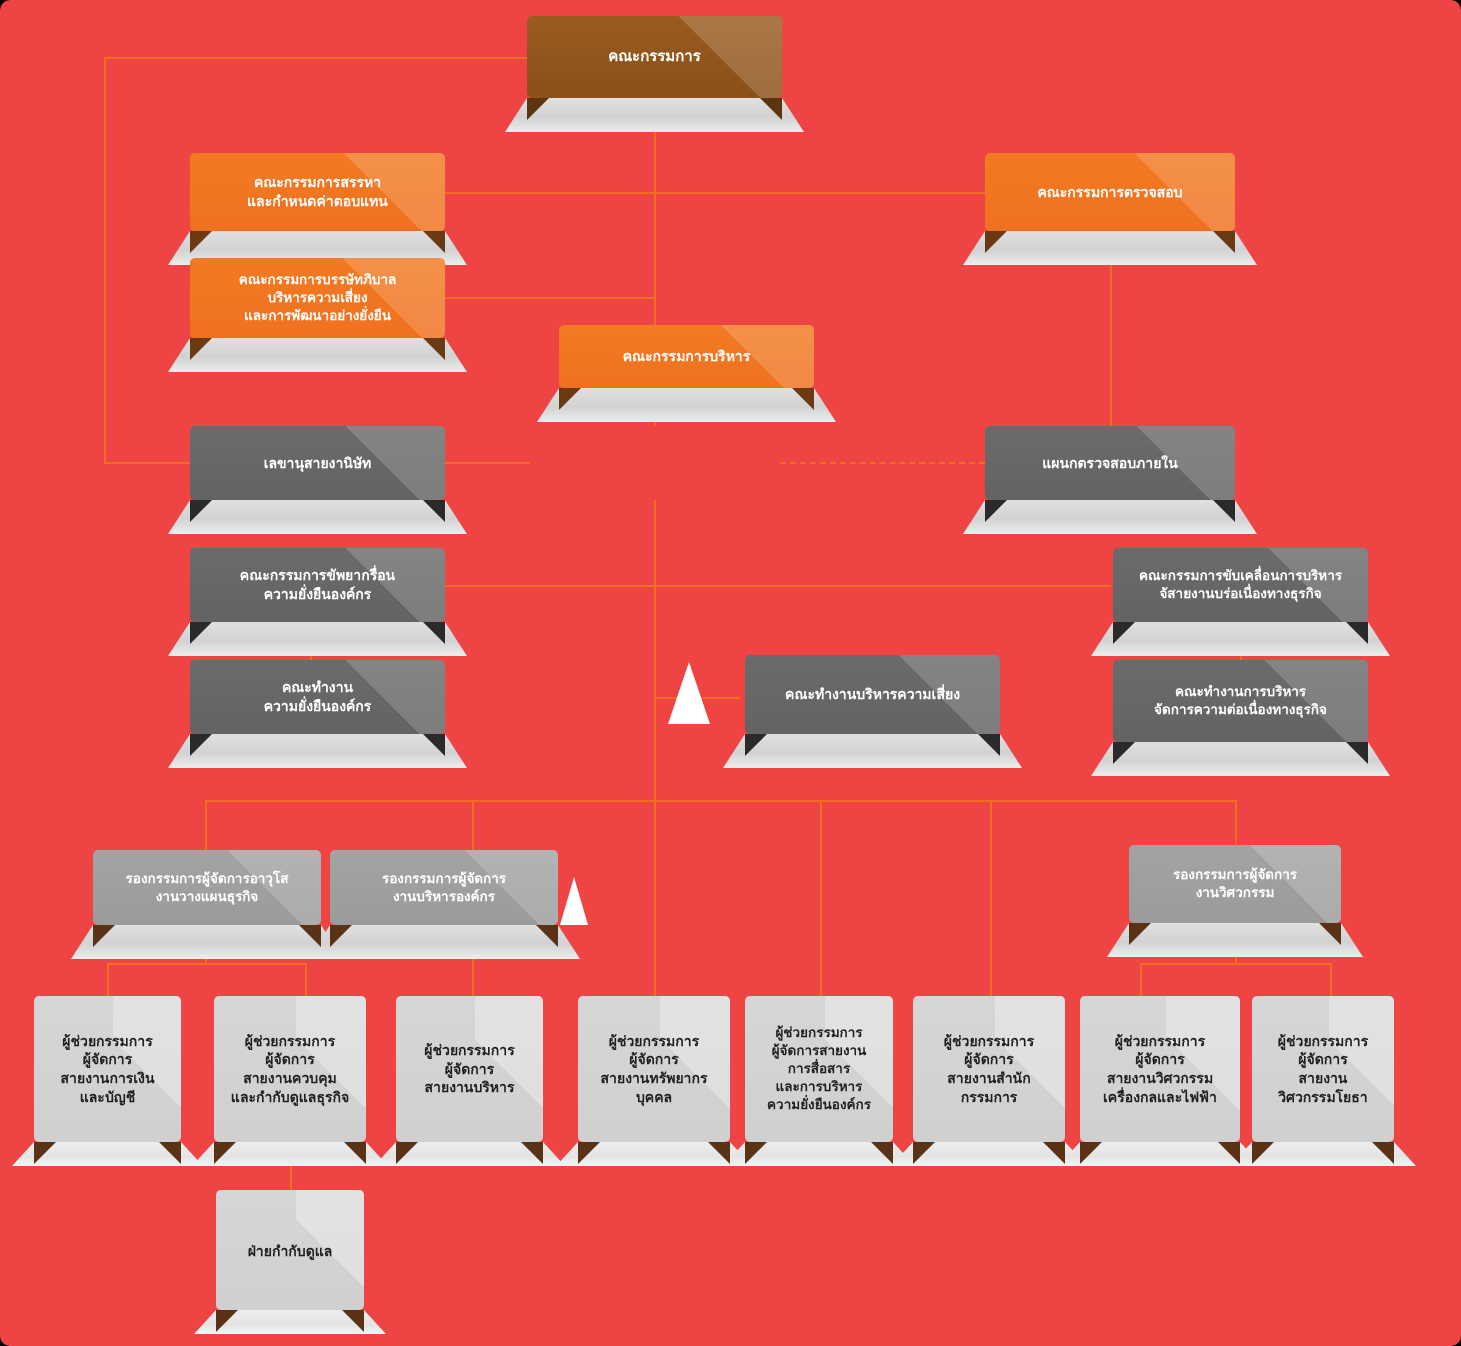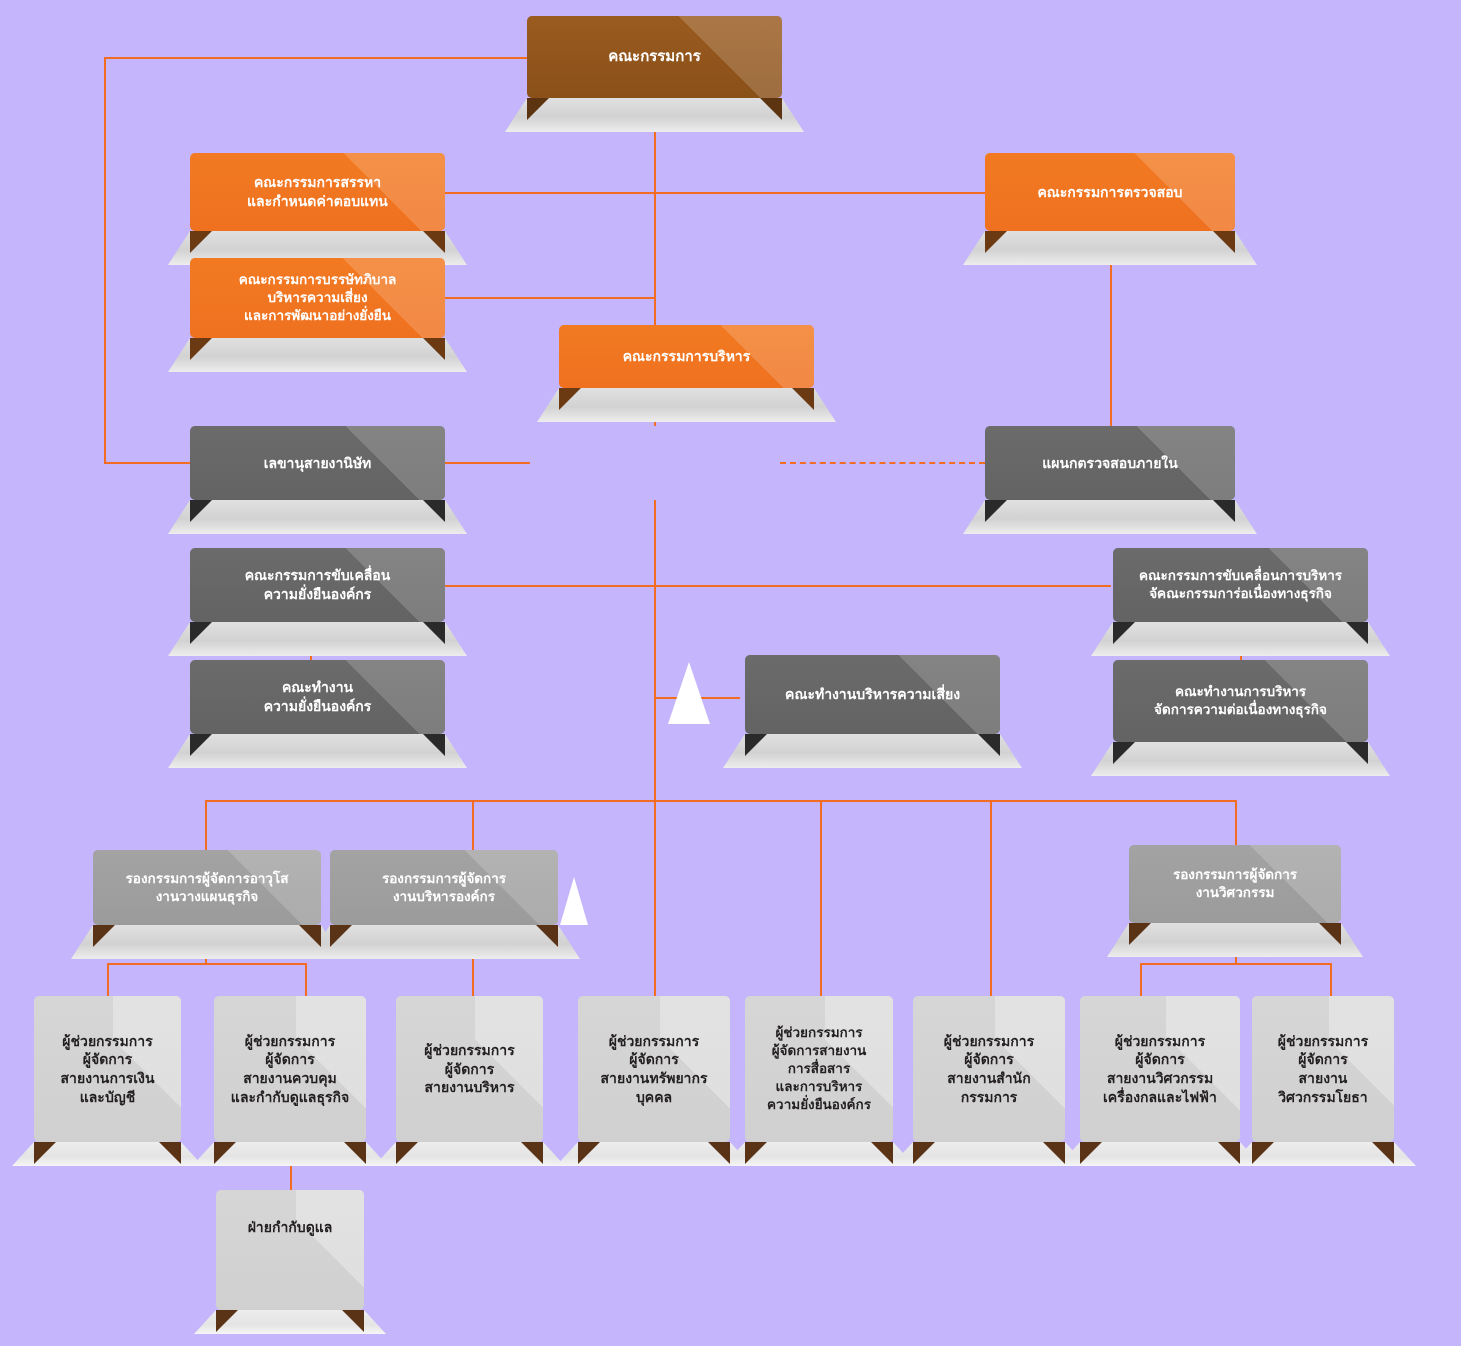--- a/index.html
+++ b/index.html
@@ -3,22 +3,23 @@
 <meta charset="utf-8">
 <style>
   html,body{margin:0;padding:0;background:#000;}
   body{
     font-family:"DejaVu Sans","Liberation Sans",sans-serif;
   }
   #chart{
     position:relative;
     width:1461px;
     height:1346px;
-    background:#c4b5fd;
+    background:#ef4444;
     overflow:hidden;
+    border-radius:10px;
   }
 
   
   .ln{position:absolute;background:#f26d21;}
   .ln.h{height:2px;}
   .ln.v{width:2px;}
   .ln.dash-h{
     height:0;border-top:2px dashed #f26d21;background:transparent;
   }
 
@@ -220,32 +221,32 @@
     <div class="face fs14">
         <span class="txt">แผนกตรวจสอบภายใน</span>
       </div>
   </div>
 
   <div class="node gray" style="left:190px;top:548px;width:255px;height:74px;">
     <div class="sheet"></div>
     <div class="fold-l"></div>
     <div class="fold-r"></div>
     <div class="face fs14">
-        <span class="txt">คณะกรรมการขับเคลื่อน
+        <span class="txt">คณะกรรมการขัพยากรื่อน
 ความยั่งยืนองค์กร</span>
       </div>
   </div>
 
   <div class="node gray" style="left:1113px;top:548px;width:255px;height:74px;">
     <div class="sheet"></div>
     <div class="fold-l"></div>
     <div class="fold-r"></div>
     <div class="face fs13">
         <span class="txt">คณะกรรมการขับเคลื่อนการบริหาร
-จัคณะกรรมการ่อเนื่องทางธุรกิจ</span>
+จัสายงานบร่อเนื่องทางธุรกิจ</span>
       </div>
   </div>
 
   <div class="node gray" style="left:190px;top:660px;width:255px;height:74px;">
     <div class="sheet"></div>
     <div class="fold-l"></div>
     <div class="fold-r"></div>
     <div class="face fs14">
         <span class="txt">คณะทำงาน
 ความยั่งยืนองค์กร</span>
@@ -395,18 +396,18 @@
 ผู้จัดการ
 สายงาน
 วิศวกรรมโยธา</span>
       </div>
   </div>
 
   <div class="node light" style="left:216px;top:1190px;width:148px;height:120px;">
     <div class="sheet" style="height:24px;"></div>
     <div class="fold-l"></div>
     <div class="fold-r"></div>
-    <div class="face fs14" style="align-items:flex-start;padding-top:28px;">
+    <div class="face fs14" style="align-items:flex-start;padding-top:52px;">
         <span class="txt">ฝ่ายกำกับดูแล</span>
       </div>
   </div>
 
 </div>
 
 </body></html>

